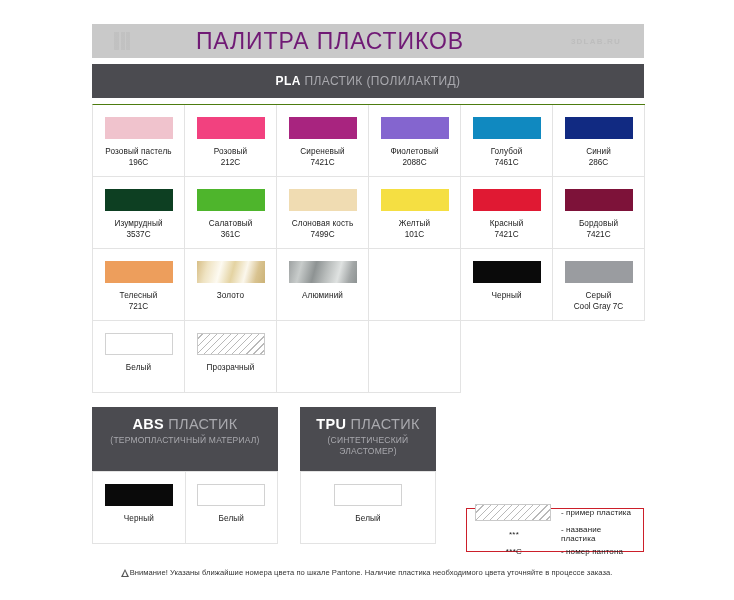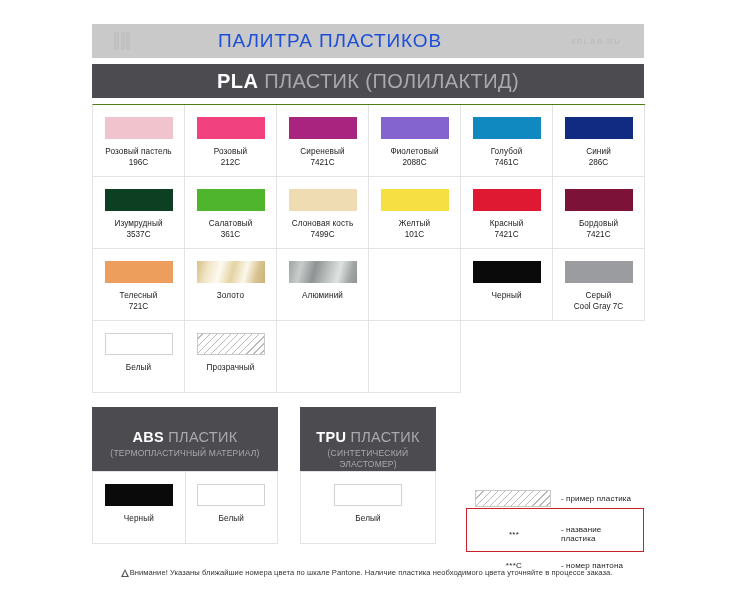--- a/index.html
+++ b/index.html
@@ -44,23 +44,23 @@
   .logo-mark {
     width: 16px;
     height: 18px;
     background:
       linear-gradient(to right, #c0c0c0 0 5px, transparent 5px 7px, #c0c0c0 7px 11px, transparent 11px 12px, #c0c0c0 12px 16px);
     opacity: .85;
   }
   .top-bar-title {
     flex: 1 1 auto;
     text-align: center;
-    font-size: 19px;
+    font-size: 23px;
     letter-spacing: .9px;
-    color: #1d4ed8;
+    color: #701a75;
     font-weight: 400;
     text-transform: uppercase;
     margin-left: -40px;
   }
   .top-bar-watermark {
     width: 96px;
     flex: 0 0 96px;
     text-align: center;
     font-size: 8px;
     letter-spacing: 1.2px;
@@ -75,21 +75,21 @@
     left: 92px;
     top: 64px;
     width: 552px;
     height: 34px;
     background: #4b4b50;
     display: flex;
     align-items: center;
     justify-content: center;
   }
   .section-bar .title {
-    font-size: 20px;
+    font-size: 12px;
     letter-spacing: .4px;
   }
   .section-bar .title .accent {
     color: #ffffff;
     font-weight: 700;
   }
   .section-bar .title .muted {
     color: #a9a9ae;
     font-weight: 400;
   }
@@ -155,21 +155,21 @@
   .sub-section {
     position: absolute;
   }
   .sub-abs { left: 92px; top: 407px; width: 186px; }
   .sub-tpu { left: 300px; top: 407px; width: 136px; }
 
   .sub-head {
     background: #4b4b50;
     color: #ffffff;
     box-sizing: border-box;
-    padding: 22px 6px 10px;
+    padding: 9px 6px 10px;
     text-align: center;
   }
   .sub-abs .sub-head { height: 64px; }
   .sub-tpu .sub-head { height: 64px; }
   .sub-head .line1 {
     font-size: 14.5px;
     letter-spacing: .3px;
     margin-bottom: 3px;
   }
   .sub-head .line1 .accent { font-weight: 700; color: #ffffff; }
@@ -194,21 +194,21 @@
     left: 466px;
     top: 508px;
     width: 178px;
     height: 44px;
     border: 1px solid #cc1f2a;
     box-sizing: border-box;
     padding: 6px 8px;
     display: flex;
     flex-direction: column;
     justify-content: center;
-    gap: 18px;
+    gap: 4px;
     background: #ffffff;
   }
   .legend-row {
     display: flex;
     align-items: center;
   }
   .legend-key {
     width: 78px;
     flex: 0 0 78px;
     text-align: center;

